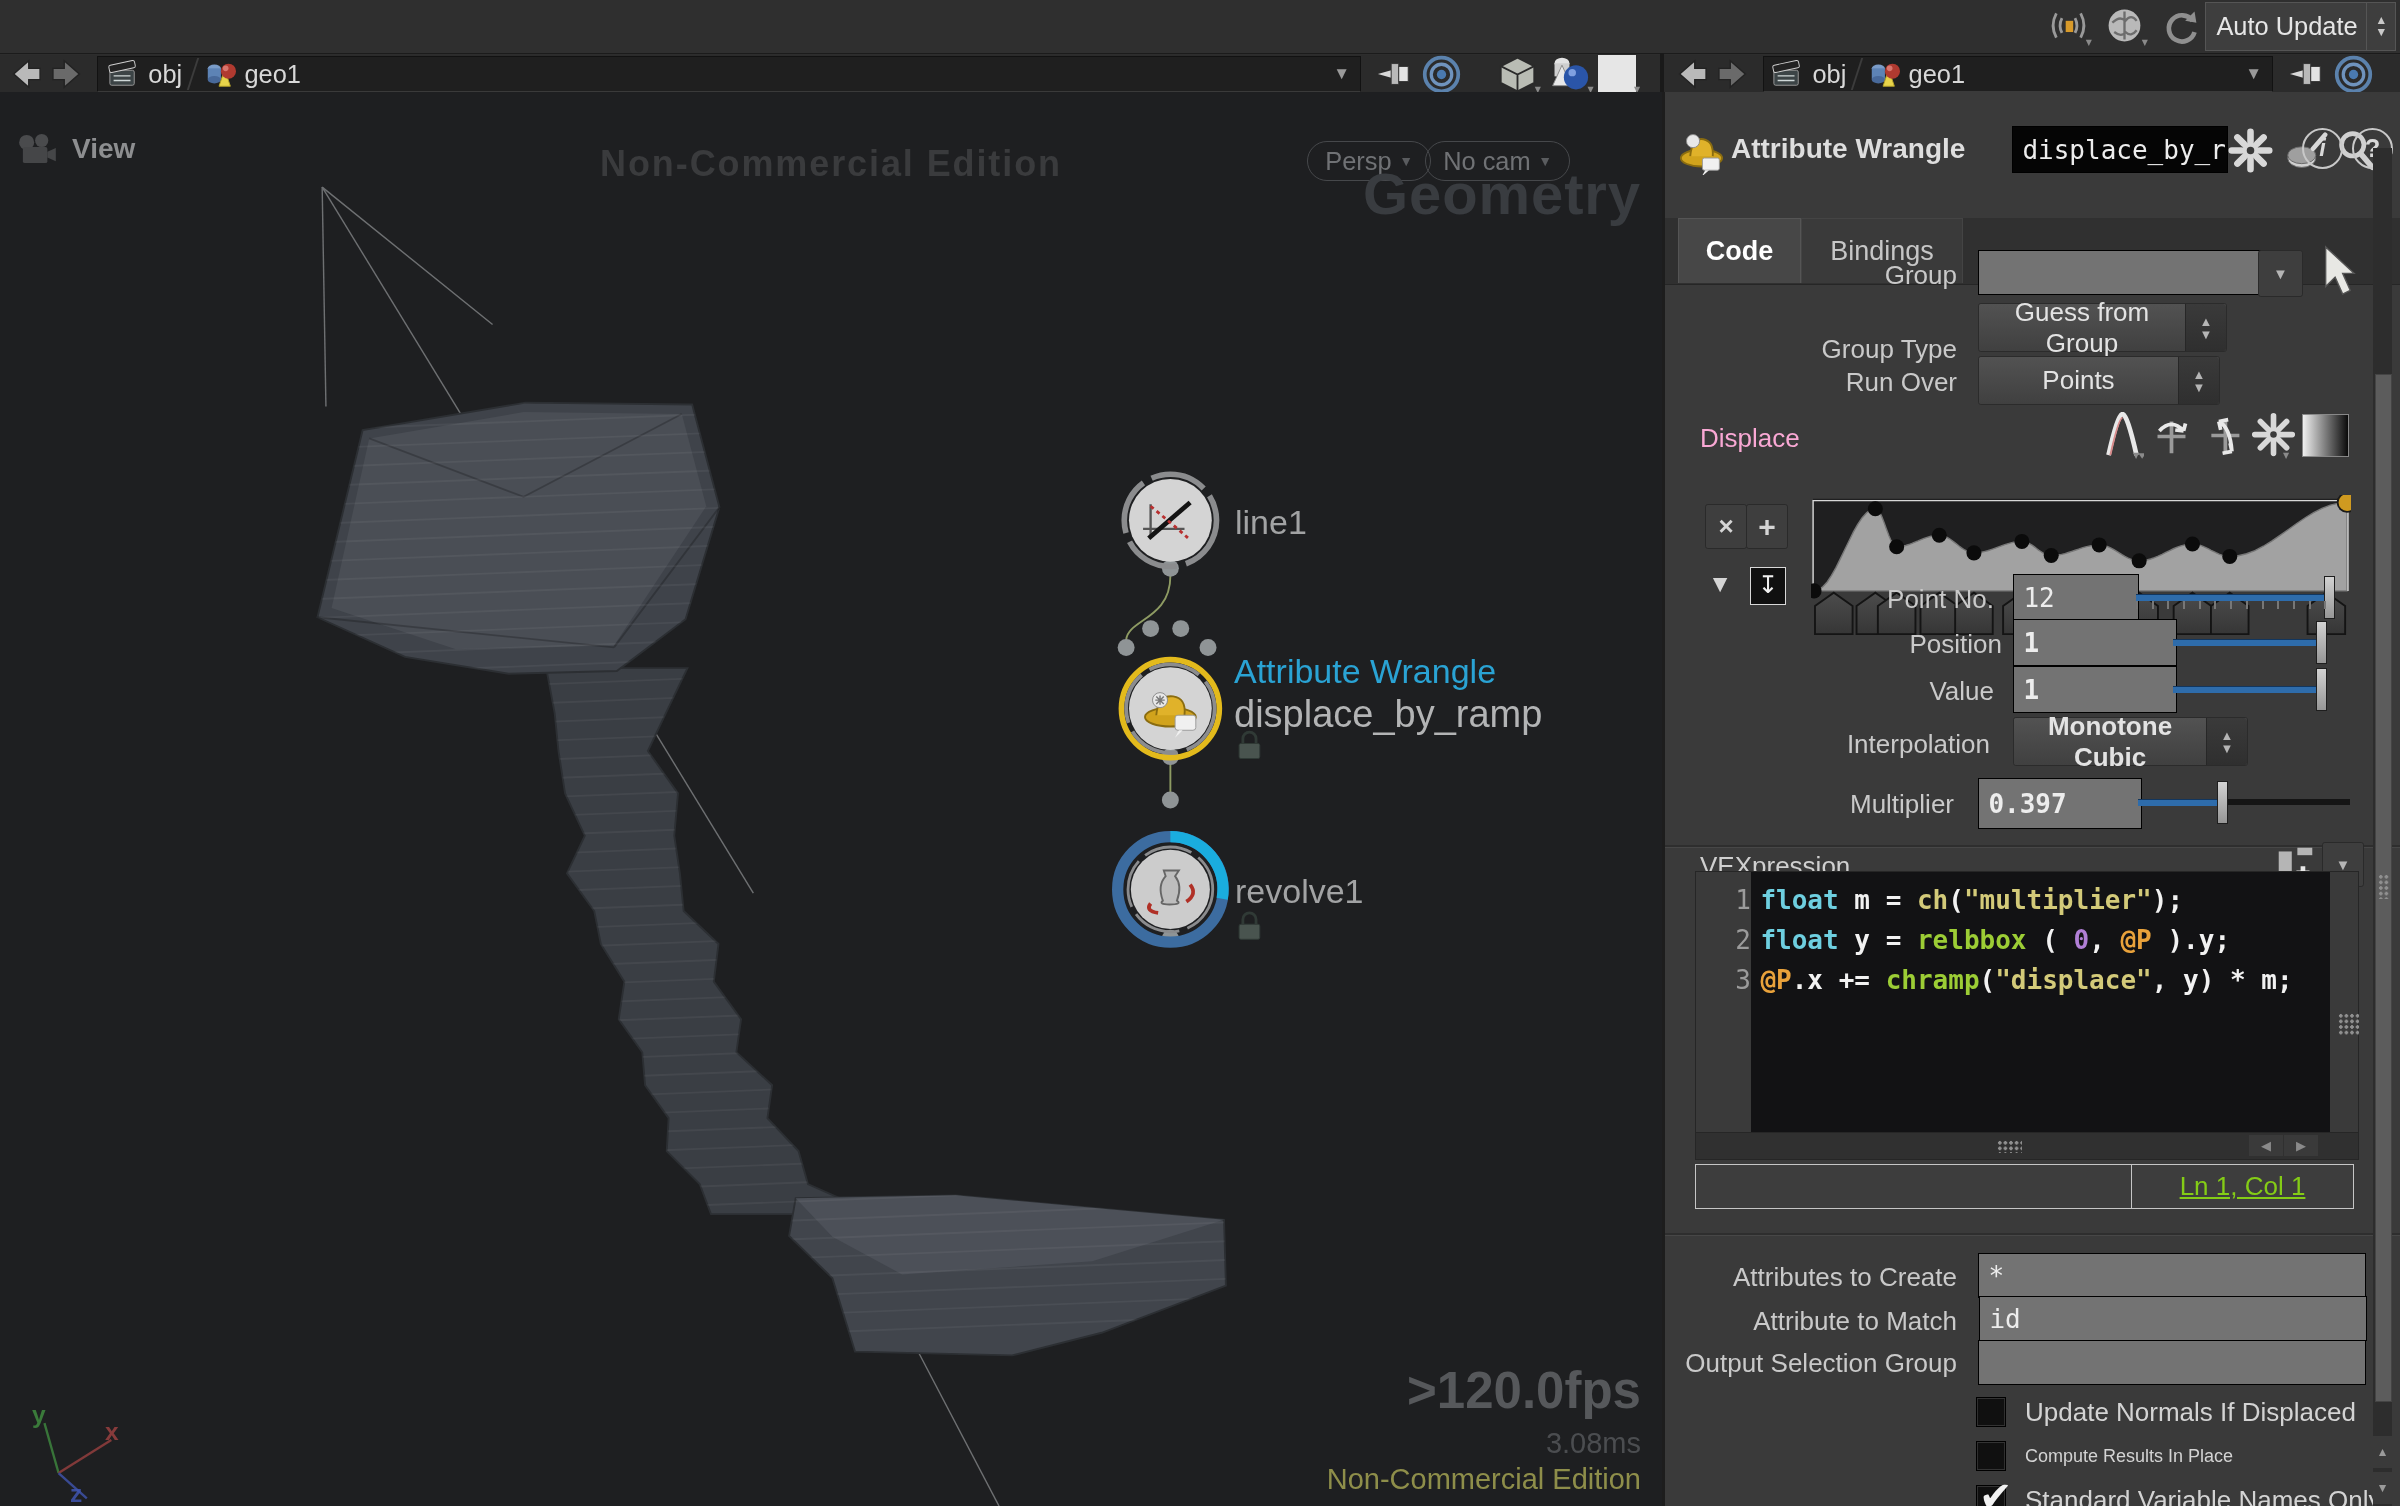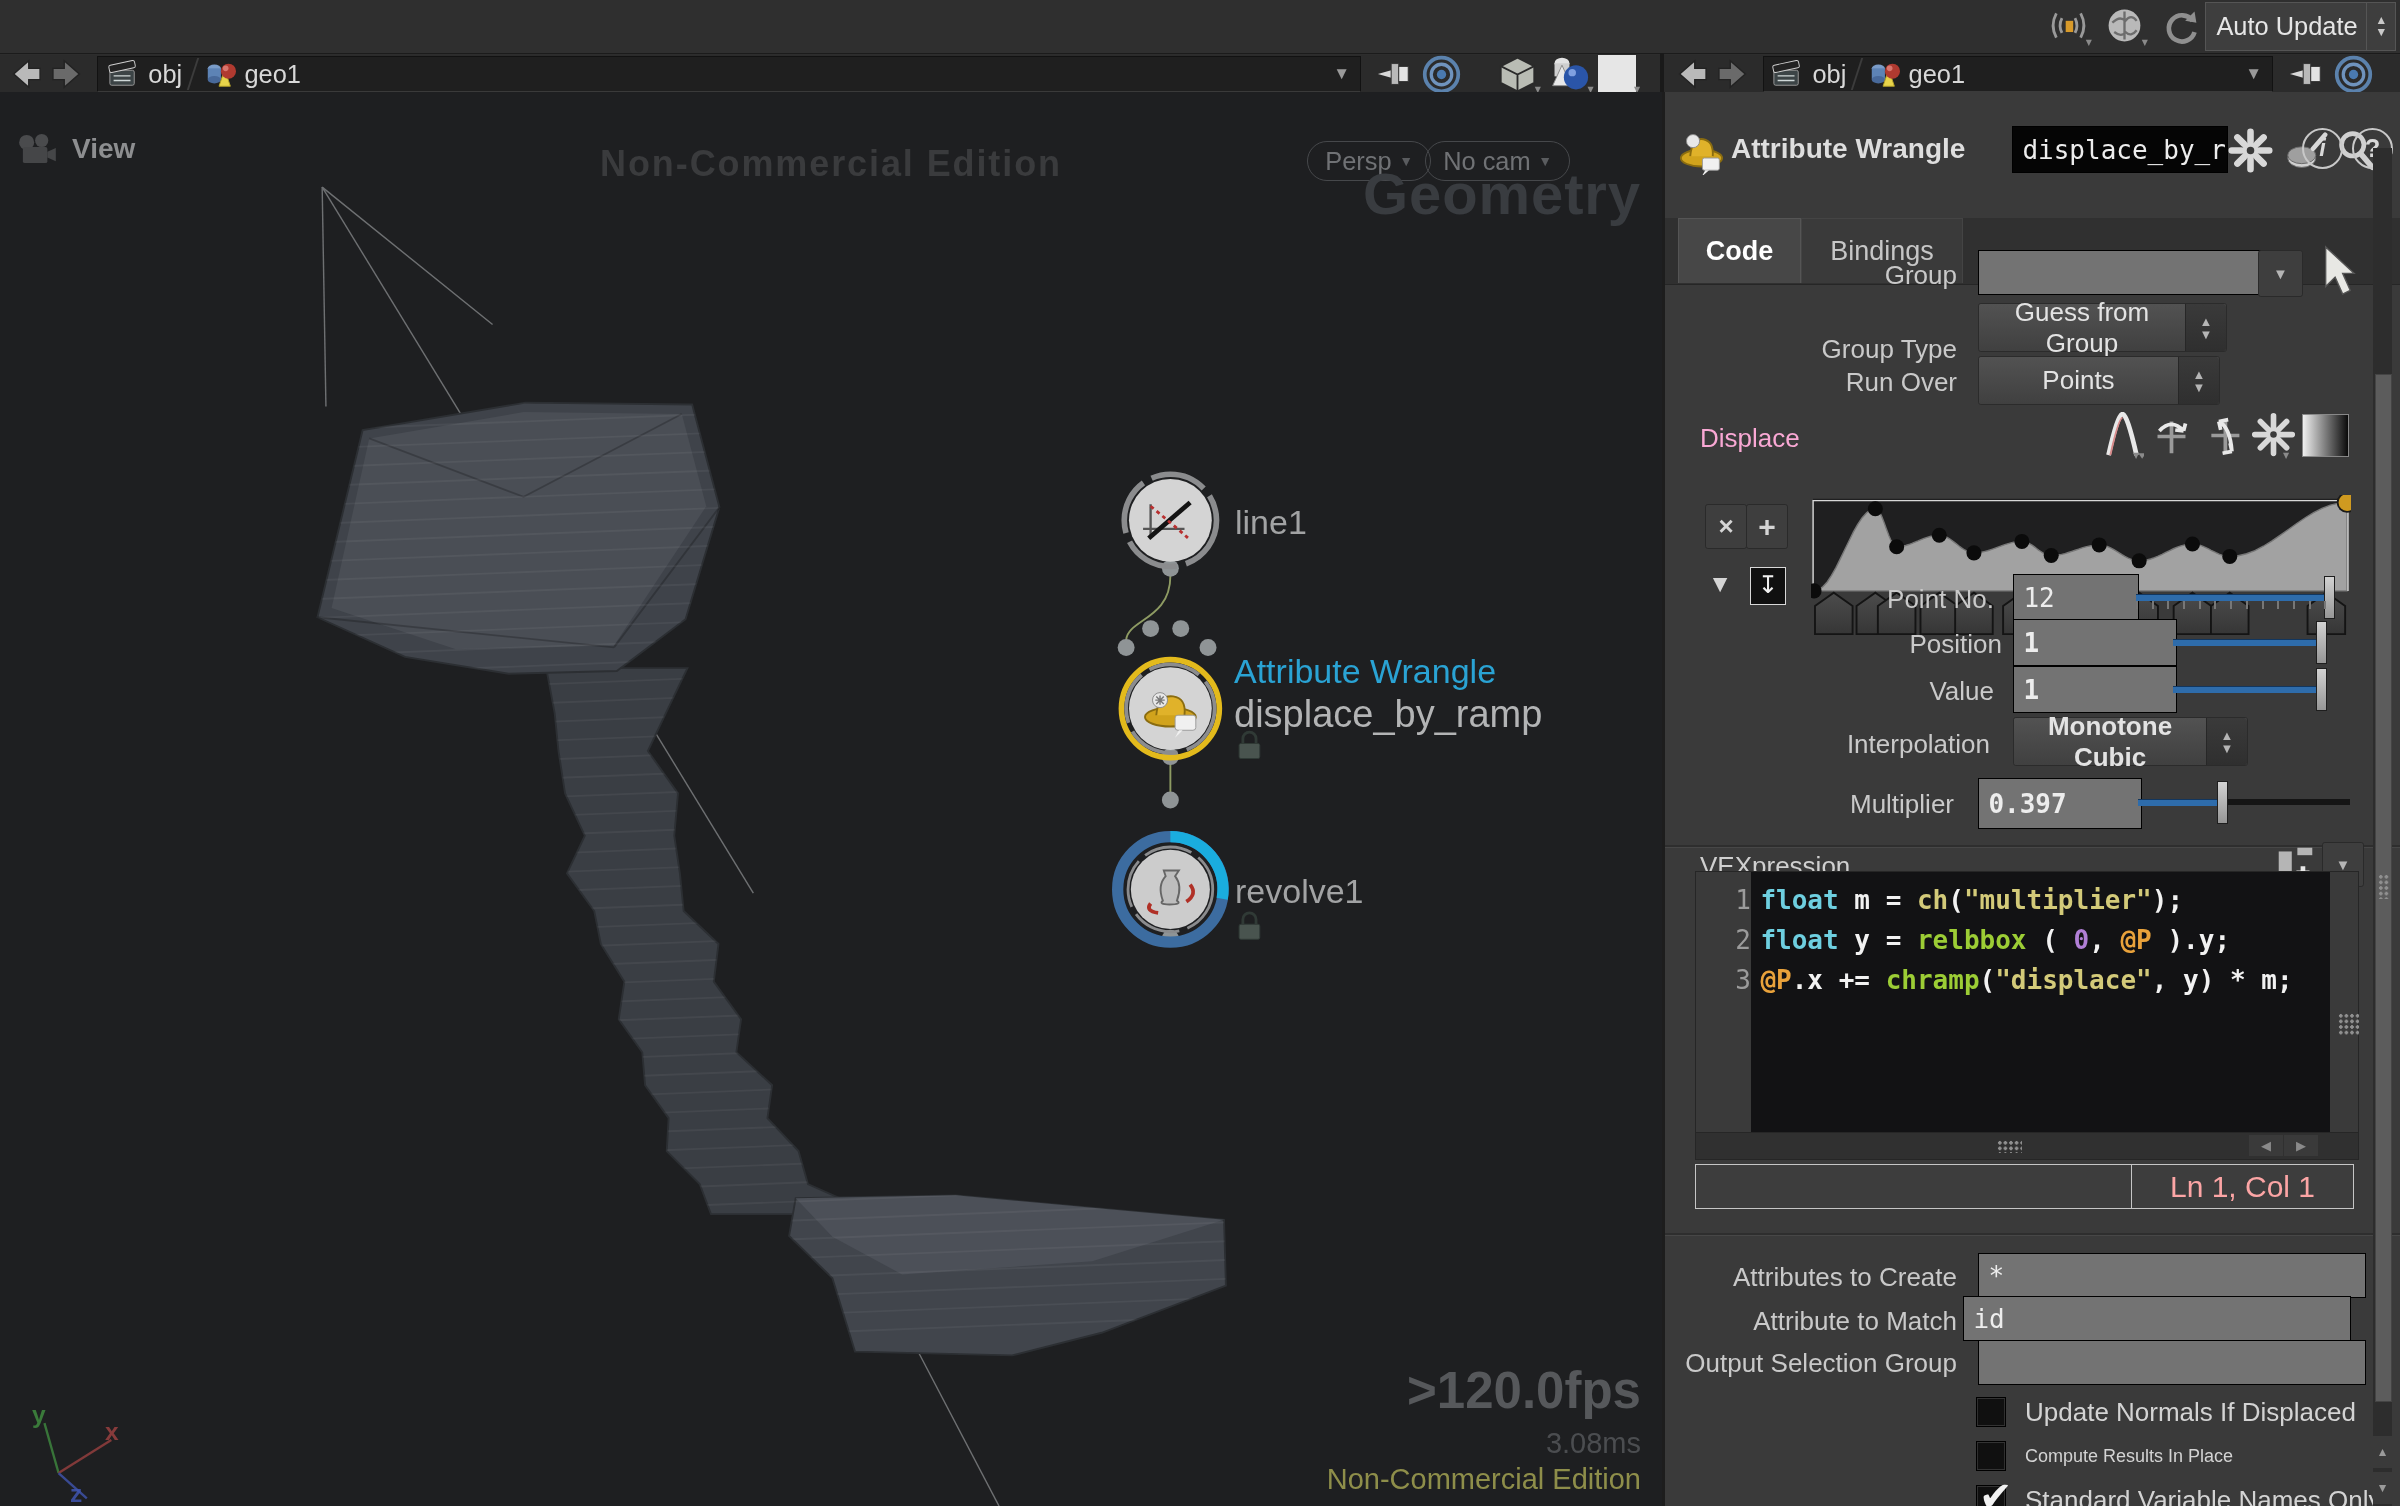--- a/index.html
+++ b/index.html
@@ -62,21 +62,21 @@
   #vexed{position:absolute;left:30px;top:779px;width:662px;height:260px;border:0.9px solid #262626;background:#3a3a3a;display:flex;}
   #gutter{width:55px;padding-top:7.5px;text-align:right;color:#9b9b9b;font-family:"DejaVu Sans Mono",monospace;font-size:26px;line-height:40px;}
   #codearea{width:570px;background:#121214;padding:7.5px 0 0 9.4px;font-family:"DejaVu Sans Mono",monospace;font-size:26px;line-height:40px;white-space:pre;}
   #codegrip{flex:1;position:relative;}
   .grip{background-image:radial-gradient(#909090 1.5px,transparent 1.5px);background-size:5.6px 5.6px;}
   .kw{color:#6ecfe0;font-weight:bold;} .fn{color:#9ccd35;font-weight:bold;} .str{color:#d3ca79;font-weight:bold;}
   .num{color:#b17fd6;font-weight:bold;} .at{color:#e9a23b;font-weight:bold;} .pl{color:#f2f2f2;font-weight:bold;}
   #hscroll{position:absolute;left:30px;top:1040px;width:662px;height:26px;background:#303030;border:0.9px solid #262626;}
   #statusbar{position:absolute;left:30px;top:1072px;width:657px;height:43px;border:1.9px solid #c6c6c6;background:#3d3d3d;display:flex;}
   #statusbar .lcell{width:435px;border-right:1.9px solid #c6c6c6;}
-  #statusbar .rcell{flex:1;display:flex;align-items:center;justify-content:center;color:#fca5a5;font-size:30px;}
+  #statusbar .rcell{flex:1;display:flex;align-items:center;justify-content:center;color:#84cc16;font-size:26px;text-decoration:underline;}
   .cbrow{position:absolute;left:311px;display:flex;align-items:center;gap:19px;height:32px;}
   .cb{width:28px;height:28px;background:#101010;border:0.9px solid #000;box-shadow:inset 0 0 0 0.9px #333;position:relative;}
   .cb .mark{position:absolute;left:1.9px;top:-13px;color:#f2f2f2;font-size:40px;}
   #panescroll{position:absolute;left:708px;top:56px;width:19px;height:1358px;background:#2d2d2d;}
   #panescroll .thumb{position:absolute;left:1.9px;width:15px;top:226px;height:1026px;background:#5c5c5c;border:0.9px solid #444;}
   .scrollbtn{position:absolute;left:0;width:19px;height:32px;background:#3a3a3a;color:#9a9a9a;font-size:12.2px;
     display:flex;align-items:center;justify-content:center;}
   #ramp-svg{position:absolute;left:146px;top:403px;}
   .ramp-ctl{position:absolute;font-size:28px;color:#d5d5d5;}
 </style>
@@ -614,21 +614,21 @@
   <div id="statusbar">
     <div class="lcell"></div>
     <div class="rcell">Ln 1, Col 1</div>
   </div>
 
   <div class="groove" style="top:1141px;"></div>
 
   <div class="rowlabel" style="left:0;top:1170px;width:292px;">Attributes to Create</div>
   <div class="darkfield" style="left:313px;top:1161px;width:377px;height:43px;">*</div>
   <div class="rowlabel" style="left:0;top:1214px;width:292px;">Attribute to Match</div>
-  <div class="darkfield" style="left:298px;top:1204px;width:377px;height:43px;">id</div>
+  <div class="darkfield" style="left:314px;top:1204px;width:377px;height:43px;">id</div>
   <div class="rowlabel" style="left:0;top:1256px;width:292px;">Output Selection Group</div>
   <div class="darkfield" style="left:313px;top:1248px;width:377px;height:43px;"></div>
 
   <div id="checkboxes">
       <div class="cbrow" style="top: 1304px;">
         <div class="cb"></div>
         <span style="color: rgb(211, 211, 211); font-size: 26px;">Update Normals If Displaced</span>
       </div>
       <div class="cbrow" style="top: 1348px;">
         <div class="cb"></div>

